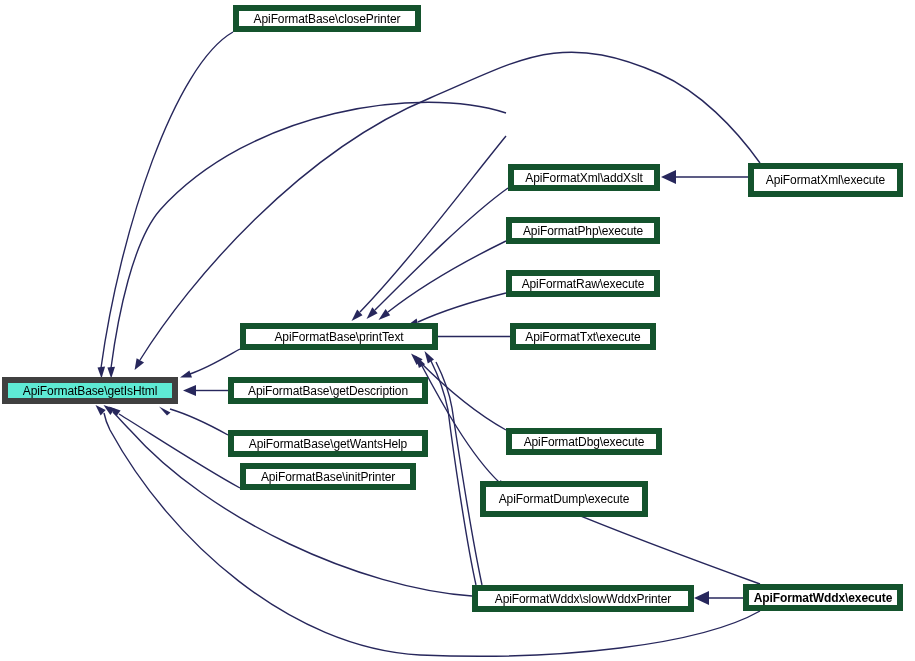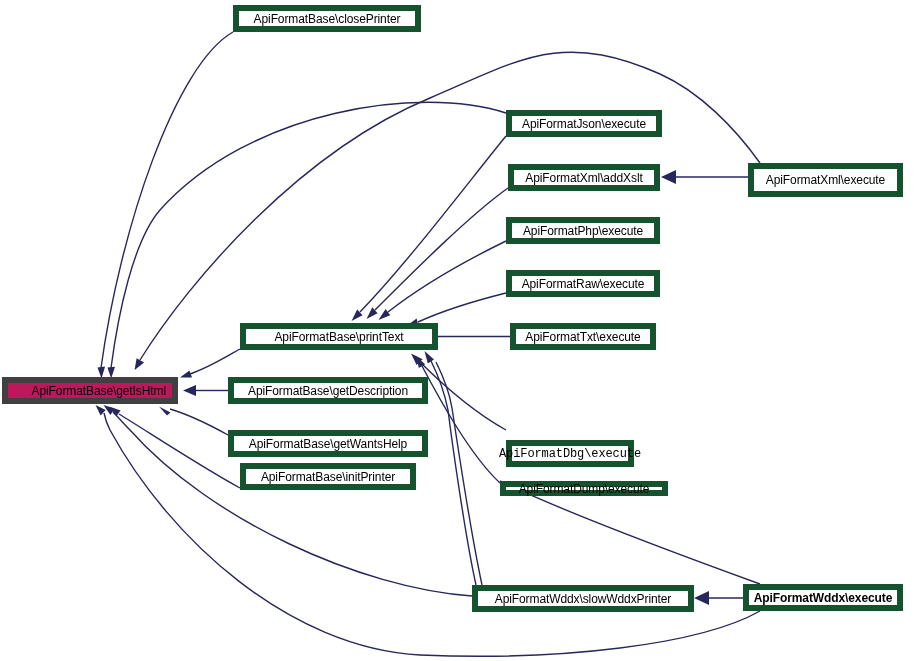--- a/index.html
+++ b/index.html
@@ -41,23 +41,22 @@
     font-size: 12px;
     line-height: 1;
     display: flex;
     align-items: center;
     justify-content: center;
     white-space: nowrap;
     letter-spacing: -0.1px;
     z-index: 3;
   }
   .graph-node.node-highlight {
-    background: #be185d;
+    background: #5eead4;
     border-color: #404040;
-    justify-content: flex-end;
   }
   .node-label {
     display: block;
     padding: 0 6px;
     transform: translateY(-0.5px);
   }
 </style>
 </head>
 <body>
 
@@ -186,45 +185,42 @@
   </div>
 
   <div class="graph-node" style="left:228px; top:430px; width:200px; height:27px;">
     <span class="node-label">ApiFormatBase\getWantsHelp</span>
   </div>
 
   <div class="graph-node" style="left:240px; top:463px; width:176px; height:27px;">
     <span class="node-label">ApiFormatBase\initPrinter</span>
   </div>
 
-  <div class="graph-node" style="left:506px; top:110px; width:156px; height:27px;">
-    <span class="node-label">ApiFormatJson\execute</span>
-  </div>
 
   <div class="graph-node" style="left:508px; top:164px; width:152px; height:27px;">
     <span class="node-label">ApiFormatXml\addXslt</span>
   </div>
 
   <div class="graph-node" style="left:506px; top:217px; width:154px; height:27px;">
     <span class="node-label">ApiFormatPhp\execute</span>
   </div>
 
   <div class="graph-node" style="left:506px; top:270px; width:154px; height:27px;">
     <span class="node-label">ApiFormatRaw\execute</span>
   </div>
 
   <div class="graph-node" style="left:510px; top:323px; width:146px; height:27px;">
     <span class="node-label">ApiFormatTxt\execute</span>
   </div>
 
-  <div class="graph-node" style="left:506px; top:440px; width:128px; height:27px;font-family:Liberation Mono, monospace;">
+  <div class="graph-node" style="left:506px; top:428px; width:156px; height:27px;">
     <span class="node-label">ApiFormatDbg\execute</span>
   </div>
 
-  <div class="graph-node" style="left:500px; top:481px; width:168px; height:15px;">
+  <div class="graph-node" style="left:480px; top:481px; width:168px; height:36px;">
     <span class="node-label">ApiFormatDump\execute</span>
   </div>
 
   <div class="graph-node" style="left:472px; top:585px; width:222px; height:27px;text-align:right;">
     <span class="node-label">ApiFormatWddx\slowWddxPrinter</span>
   </div>
 
   <div class="graph-node" style="left:748px; top:163px; width:155px; height:34px;">
     <span class="node-label">ApiFormatXml\execute</span>
   </div>

